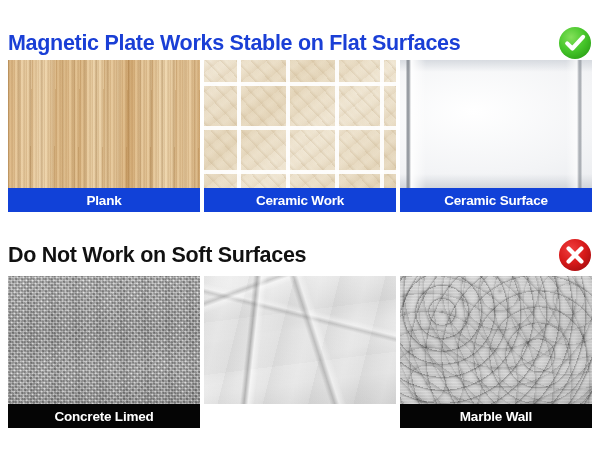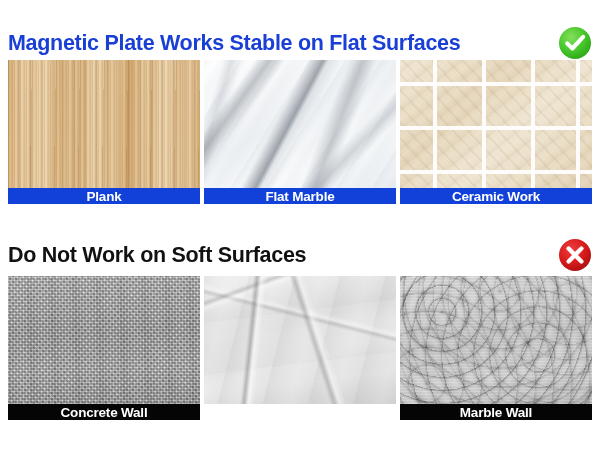--- a/index.html
+++ b/index.html
@@ -66,21 +66,21 @@
     flex-direction: column;
     min-width: 0;
   }
   .swatch {
     height: 128px;
     width: 100%;
     position: relative;
     overflow: hidden;
   }
   .caption {
-    height: 16px;
+    height: 24px;
     display: flex;
     align-items: center;
     justify-content: center;
     color: #ffffff;
     font-size: 13.5px;
     font-weight: bold;
     letter-spacing: -0.2px;
     white-space: nowrap;
     overflow: hidden;
   }
@@ -272,26 +272,26 @@
       </svg>
     </span>
   </div>
 
   <div class="surface-row" style="top:60px;">
     <div class="surface-card">
       <div class="swatch tex-plank"></div>
       <div class="caption caption-positive">Plank</div>
     </div>
     <div class="surface-card">
-      <div class="swatch tex-marble"></div>
-      <div class="caption caption-positive">Flat Marble</div>
-    </div>
-    <div class="surface-card">
       <div class="swatch tex-tile"></div>
       <div class="caption caption-positive">Ceramic Work</div>
+    </div>
+    <div class="surface-card">
+      <div class="swatch tex-ceramic"></div>
+      <div class="caption caption-positive">Ceramic Surface</div>
     </div>
   </div>
 
   <div class="section-header" style="top:238px;gap:40px;">
     <div class="section-title title-negative">Do Not Work on Soft Surfaces</div>
     <span class="status-icon">
       <svg viewBox="0 0 34 34" xmlns="http://www.w3.org/2000/svg">
         <defs>
           <radialGradient id="gRed" cx="38%" cy="32%" r="78%">
             <stop offset="0%" stop-color="#ef3f3f"></stop>
@@ -301,21 +301,21 @@
         </defs>
         <circle cx="17" cy="17" r="16" fill="url(#gRed)"></circle>
         <path d="M10.6 10.6 L23.4 23.4 M23.4 10.6 L10.6 23.4" fill="none" stroke="#ffffff" stroke-width="4.3" stroke-linecap="round"></path>
       </svg>
     </span>
   </div>
 
   <div class="surface-row" style="top:276px;">
     <div class="surface-card">
       <div class="swatch tex-concrete"></div>
-      <div class="caption caption-negative">Concrete Wall</div>
+      <div class="caption caption-negative">Concrete Limed</div>
     </div>
     <div class="surface-card">
       <div class="swatch tex-limed"></div>
     </div>
     <div class="surface-card">
       <div class="swatch tex-painted"></div>
       <div class="caption caption-negative">Marble Wall</div>
     </div>
   </div>
 

